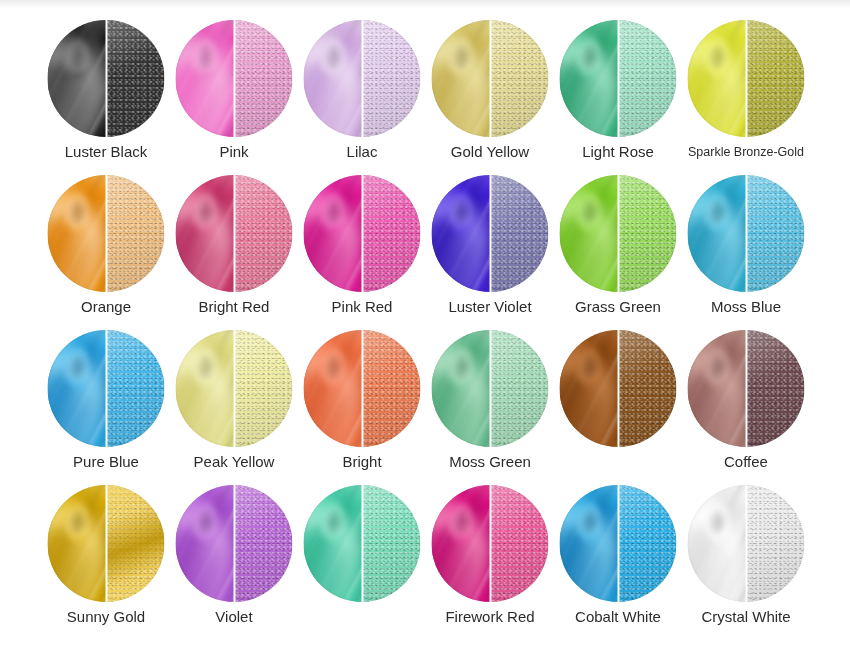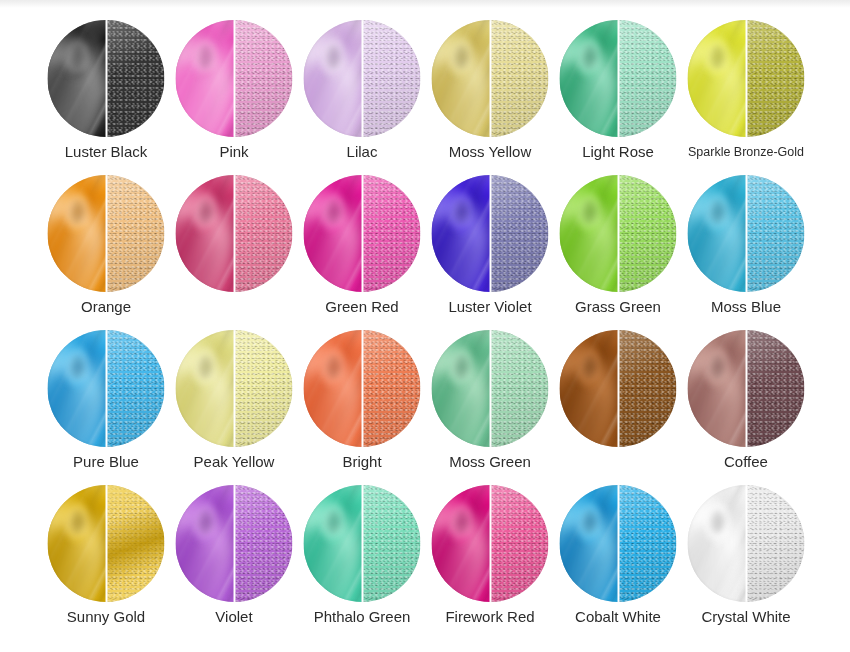--- a/index.html
+++ b/index.html
@@ -256,21 +256,21 @@
           <div class="half powder">
             <div class="pow-base" style="background: rgb(230, 220, 148);"></div>
             <div class="pow-grain" style="background: radial-gradient(circle at 20% 30%, rgba(0, 0, 0, 0.4) 0px, rgba(0, 0, 0, 0.4) 0.9px, rgba(0, 0, 0, 0) 1.1px) 0% 0% / 5px 5px, radial-gradient(circle at 70% 65%, rgba(0, 0, 0, 0.34) 0px, rgba(0, 0, 0, 0.34) 0.9px, rgba(0, 0, 0, 0) 1.1px) 0% 0% / 7px 7px, radial-gradient(circle at 45% 85%, rgba(0, 0, 0, 0.3) 0px, rgba(0, 0, 0, 0.3) 0.8px, rgba(0, 0, 0, 0) 1px) 0% 0% / 4px 4px;"></div>
             <div class="pow-grain2" style="background: radial-gradient(circle at 35% 20%, rgba(255, 255, 255, 0.75) 0px, rgba(255, 255, 255, 0.75) 0.9px, rgba(255, 255, 255, 0) 1.2px) 0% 0% / 6px 6px, radial-gradient(circle at 80% 70%, rgba(255, 255, 255, 0.6) 0px, rgba(255, 255, 255, 0.6) 0.8px, rgba(255, 255, 255, 0) 1.1px) 0% 0% / 4px 4px, radial-gradient(circle at 10% 60%, rgba(255, 255, 255, 0.55) 0px, rgba(255, 255, 255, 0.55) 0.7px, rgba(255, 255, 255, 0) 1px) 0% 0% / 8px 8px;"></div>
             <div class="pow-shade" style="background: linear-gradient(155deg, rgba(255, 255, 255, 0.28) 0%, rgba(255, 255, 255, 0) 40%, rgba(0, 0, 0, 0.1) 100%);"></div>
           </div>
         </div>
         <div class="divider"></div>
         <div class="rim"></div>
       </div>
-      <div class="label">Moss Yellow</div>
+      <div class="label">Gold Yellow</div>
     </div>
     <div class="swatch">
       <div class="disc-wrap">
         <div class="disc">
           <div class="half liquid">
             <div class="liq-base" style="background: linear-gradient(150deg, rgb(168, 233, 207) 0%, rgb(63, 186, 134) 34%, rgb(42, 156, 108) 68%, rgb(63, 186, 134) 100%);"></div>
             <div class="liq-streak" style="background: repeating-linear-gradient(118deg, rgba(255, 255, 255, 0) 0px, rgba(255, 255, 255, 0) 7px, rgba(255, 255, 255, 0.3) 10px, rgba(255, 255, 255, 0) 15px, rgba(0, 0, 0, 0.1) 20px, rgba(255, 255, 255, 0) 27px);"></div>
             <div class="liq-swirl" style="background: conic-gradient(from 210deg at 58% 36%, rgb(42, 156, 108) 0deg, rgb(168, 233, 207) 60deg, rgb(63, 186, 134) 140deg, rgb(42, 156, 108) 215deg, rgb(168, 233, 207) 290deg, rgb(42, 156, 108) 360deg); filter: blur(6px);"></div>
             <div class="liq-eye" style="background: radial-gradient(circle, rgb(42, 156, 108) 0%, rgb(168, 233, 207) 45%, rgb(63, 186, 134) 100%);"></div>
             <div class="liq-gloss" style="background: radial-gradient(at 40% 40%, rgb(168, 233, 207) 0%, rgba(255, 255, 255, 0) 72%);"></div>
@@ -344,20 +344,21 @@
           <div class="half powder">
             <div class="pow-base" style="background: rgb(237, 124, 158);"></div>
             <div class="pow-grain" style="background: radial-gradient(circle at 20% 30%, rgba(0, 0, 0, 0.4) 0px, rgba(0, 0, 0, 0.4) 0.9px, rgba(0, 0, 0, 0) 1.1px) 0% 0% / 5px 5px, radial-gradient(circle at 70% 65%, rgba(0, 0, 0, 0.34) 0px, rgba(0, 0, 0, 0.34) 0.9px, rgba(0, 0, 0, 0) 1.1px) 0% 0% / 7px 7px, radial-gradient(circle at 45% 85%, rgba(0, 0, 0, 0.3) 0px, rgba(0, 0, 0, 0.3) 0.8px, rgba(0, 0, 0, 0) 1px) 0% 0% / 4px 4px;"></div>
             <div class="pow-grain2" style="background: radial-gradient(circle at 35% 20%, rgba(255, 255, 255, 0.75) 0px, rgba(255, 255, 255, 0.75) 0.9px, rgba(255, 255, 255, 0) 1.2px) 0% 0% / 6px 6px, radial-gradient(circle at 80% 70%, rgba(255, 255, 255, 0.6) 0px, rgba(255, 255, 255, 0.6) 0.8px, rgba(255, 255, 255, 0) 1.1px) 0% 0% / 4px 4px, radial-gradient(circle at 10% 60%, rgba(255, 255, 255, 0.55) 0px, rgba(255, 255, 255, 0.55) 0.7px, rgba(255, 255, 255, 0) 1px) 0% 0% / 8px 8px;"></div>
             <div class="pow-shade" style="background: linear-gradient(155deg, rgba(255, 255, 255, 0.28) 0%, rgba(255, 255, 255, 0) 40%, rgba(0, 0, 0, 0.1) 100%);"></div>
           </div>
         </div>
         <div class="divider"></div>
         <div class="rim"></div>
       </div>
+      <div class="label">Bright Red</div>
     </div>
     <div class="swatch">
       <div class="disc-wrap">
         <div class="disc">
           <div class="half liquid">
             <div class="liq-base" style="background: linear-gradient(150deg, rgb(246, 139, 203) 0%, rgb(229, 25, 154) 34%, rgb(195, 17, 127) 68%, rgb(229, 25, 154) 100%);"></div>
             <div class="liq-streak" style="background: repeating-linear-gradient(118deg, rgba(255, 255, 255, 0) 0px, rgba(255, 255, 255, 0) 7px, rgba(255, 255, 255, 0.3) 10px, rgba(255, 255, 255, 0) 15px, rgba(0, 0, 0, 0.1) 20px, rgba(255, 255, 255, 0) 27px);"></div>
             <div class="liq-swirl" style="background: conic-gradient(from 210deg at 58% 36%, rgb(195, 17, 127) 0deg, rgb(246, 139, 203) 60deg, rgb(229, 25, 154) 140deg, rgb(195, 17, 127) 215deg, rgb(246, 139, 203) 290deg, rgb(195, 17, 127) 360deg); filter: blur(6px);"></div>
             <div class="liq-eye" style="background: radial-gradient(circle, rgb(195, 17, 127) 0%, rgb(246, 139, 203) 45%, rgb(229, 25, 154) 100%);"></div>
             <div class="liq-gloss" style="background: radial-gradient(at 40% 40%, rgb(246, 139, 203) 0%, rgba(255, 255, 255, 0) 72%);"></div>
@@ -365,21 +366,21 @@
           <div class="half powder">
             <div class="pow-base" style="background: rgb(239, 92, 180);"></div>
             <div class="pow-grain" style="background: radial-gradient(circle at 20% 30%, rgba(0, 0, 0, 0.4) 0px, rgba(0, 0, 0, 0.4) 0.9px, rgba(0, 0, 0, 0) 1.1px) 0% 0% / 5px 5px, radial-gradient(circle at 70% 65%, rgba(0, 0, 0, 0.34) 0px, rgba(0, 0, 0, 0.34) 0.9px, rgba(0, 0, 0, 0) 1.1px) 0% 0% / 7px 7px, radial-gradient(circle at 45% 85%, rgba(0, 0, 0, 0.3) 0px, rgba(0, 0, 0, 0.3) 0.8px, rgba(0, 0, 0, 0) 1px) 0% 0% / 4px 4px;"></div>
             <div class="pow-grain2" style="background: radial-gradient(circle at 35% 20%, rgba(255, 255, 255, 0.75) 0px, rgba(255, 255, 255, 0.75) 0.9px, rgba(255, 255, 255, 0) 1.2px) 0% 0% / 6px 6px, radial-gradient(circle at 80% 70%, rgba(255, 255, 255, 0.6) 0px, rgba(255, 255, 255, 0.6) 0.8px, rgba(255, 255, 255, 0) 1.1px) 0% 0% / 4px 4px, radial-gradient(circle at 10% 60%, rgba(255, 255, 255, 0.55) 0px, rgba(255, 255, 255, 0.55) 0.7px, rgba(255, 255, 255, 0) 1px) 0% 0% / 8px 8px;"></div>
             <div class="pow-shade" style="background: linear-gradient(155deg, rgba(255, 255, 255, 0.28) 0%, rgba(255, 255, 255, 0) 40%, rgba(0, 0, 0, 0.1) 100%);"></div>
           </div>
         </div>
         <div class="divider"></div>
         <div class="rim"></div>
       </div>
-      <div class="label">Green Red</div>
+      <div class="label">Pink Red</div>
     </div>
     <div class="swatch">
       <div class="disc-wrap">
         <div class="disc">
           <div class="half liquid">
             <div class="liq-base" style="background: linear-gradient(150deg, rgb(143, 126, 240) 0%, rgb(68, 32, 224) 34%, rgb(47, 24, 176) 68%, rgb(68, 32, 224) 100%);"></div>
             <div class="liq-streak" style="background: repeating-linear-gradient(118deg, rgba(255, 255, 255, 0) 0px, rgba(255, 255, 255, 0) 7px, rgba(255, 255, 255, 0.3) 10px, rgba(255, 255, 255, 0) 15px, rgba(0, 0, 0, 0.1) 20px, rgba(255, 255, 255, 0) 27px);"></div>
             <div class="liq-swirl" style="background: conic-gradient(from 210deg at 58% 36%, rgb(47, 24, 176) 0deg, rgb(143, 126, 240) 60deg, rgb(68, 32, 224) 140deg, rgb(47, 24, 176) 215deg, rgb(143, 126, 240) 290deg, rgb(47, 24, 176) 360deg); filter: blur(6px);"></div>
             <div class="liq-eye" style="background: radial-gradient(circle, rgb(47, 24, 176) 0%, rgb(143, 126, 240) 45%, rgb(68, 32, 224) 100%);"></div>
             <div class="liq-gloss" style="background: radial-gradient(at 40% 40%, rgb(143, 126, 240) 0%, rgba(255, 255, 255, 0) 72%);"></div>
@@ -628,21 +629,20 @@
           <div class="half powder">
             <div class="pow-base" style="background: rgb(124, 224, 189);"></div>
             <div class="pow-grain" style="background: radial-gradient(circle at 20% 30%, rgba(0, 0, 0, 0.4) 0px, rgba(0, 0, 0, 0.4) 0.9px, rgba(0, 0, 0, 0) 1.1px) 0% 0% / 5px 5px, radial-gradient(circle at 70% 65%, rgba(0, 0, 0, 0.34) 0px, rgba(0, 0, 0, 0.34) 0.9px, rgba(0, 0, 0, 0) 1.1px) 0% 0% / 7px 7px, radial-gradient(circle at 45% 85%, rgba(0, 0, 0, 0.3) 0px, rgba(0, 0, 0, 0.3) 0.8px, rgba(0, 0, 0, 0) 1px) 0% 0% / 4px 4px;"></div>
             <div class="pow-grain2" style="background: radial-gradient(circle at 35% 20%, rgba(255, 255, 255, 0.75) 0px, rgba(255, 255, 255, 0.75) 0.9px, rgba(255, 255, 255, 0) 1.2px) 0% 0% / 6px 6px, radial-gradient(circle at 80% 70%, rgba(255, 255, 255, 0.6) 0px, rgba(255, 255, 255, 0.6) 0.8px, rgba(255, 255, 255, 0) 1.1px) 0% 0% / 4px 4px, radial-gradient(circle at 10% 60%, rgba(255, 255, 255, 0.55) 0px, rgba(255, 255, 255, 0.55) 0.7px, rgba(255, 255, 255, 0) 1px) 0% 0% / 8px 8px;"></div>
             <div class="pow-shade" style="background: linear-gradient(155deg, rgba(255, 255, 255, 0.28) 0%, rgba(255, 255, 255, 0) 40%, rgba(0, 0, 0, 0.1) 100%);"></div>
           </div>
         </div>
         <div class="divider"></div>
         <div class="rim"></div>
       </div>
-      <div class="label">Phthalo Green</div>
     </div>
     <div class="swatch">
       <div class="disc-wrap">
         <div class="disc">
           <div class="half liquid">
             <div class="liq-base" style="background: linear-gradient(150deg, rgb(245, 140, 188) 0%, rgb(224, 12, 130) 34%, rgb(184, 10, 106) 68%, rgb(224, 12, 130) 100%);"></div>
             <div class="liq-streak" style="background: repeating-linear-gradient(118deg, rgba(255, 255, 255, 0) 0px, rgba(255, 255, 255, 0) 7px, rgba(255, 255, 255, 0.3) 10px, rgba(255, 255, 255, 0) 15px, rgba(0, 0, 0, 0.1) 20px, rgba(255, 255, 255, 0) 27px);"></div>
             <div class="liq-swirl" style="background: conic-gradient(from 210deg at 58% 36%, rgb(184, 10, 106) 0deg, rgb(245, 140, 188) 60deg, rgb(224, 12, 130) 140deg, rgb(184, 10, 106) 215deg, rgb(245, 140, 188) 290deg, rgb(184, 10, 106) 360deg); filter: blur(6px);"></div>
             <div class="liq-eye" style="background: radial-gradient(circle, rgb(184, 10, 106) 0%, rgb(245, 140, 188) 45%, rgb(224, 12, 130) 100%);"></div>
             <div class="liq-gloss" style="background: radial-gradient(at 40% 40%, rgb(245, 140, 188) 0%, rgba(255, 255, 255, 0) 72%);"></div>

